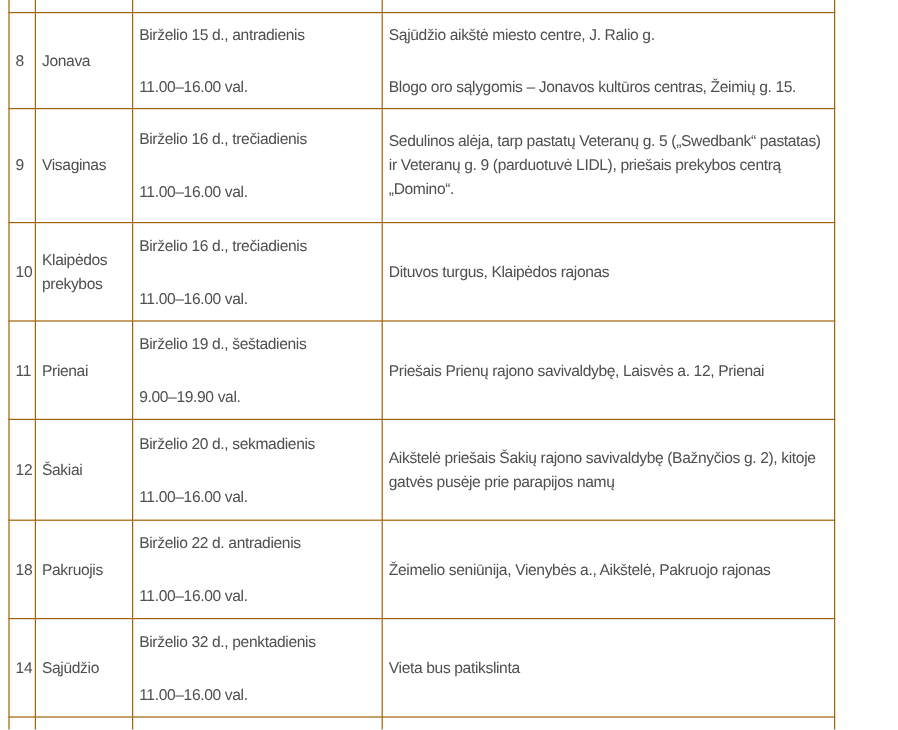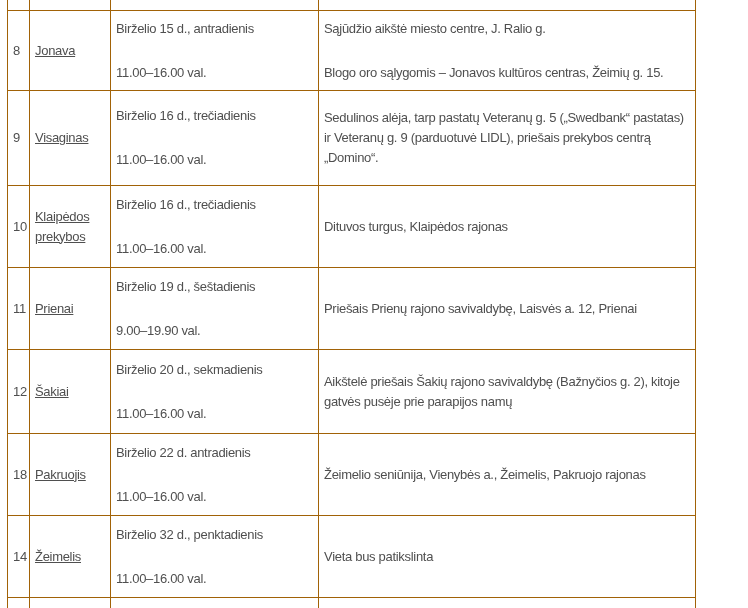--- a/index.html
+++ b/index.html
@@ -23,21 +23,21 @@
     letter-spacing: -0.3px;
     line-height: 20px;
   }
   table.schedule td {
     border: 1px solid #a16207;
     vertical-align: middle;
     padding: 2px 5px;
     overflow: hidden;
   }
   td.c-nr   { padding-left: 3px; padding-right: 1px; }
-  td.c-city { padding-left: 3px; padding-right: 2px; text-decoration: underline; }
+  td.c-city { padding-left: 3px; padding-right: 2px; }
   td.c-sched{ padding-left: 4px; }
   td.c-addr { padding-left: 5px; padding-right: 5px; }
   table.schedule p { margin: 0; }
   table.schedule p + p { margin-top: 24px; }
   tr.h-sliver-top { height: 15px; }
   tr.h80 { height: 80px; }
   tr.h95 { height: 95px; }
   tr.h82 { height: 82px; }
   tr.h84 { height: 84px; }
   tr.h-sliver-bottom { height: 60px; }
@@ -148,30 +148,30 @@
             <p>18</p>
           </td>
         <td class="c-city">
             <p>Pakruojis</p>
           </td>
         <td class="c-sched">
           <p>Birželio 22 d. antradienis</p>
           <p>11.00–16.00 val.</p>
         </td>
         <td class="c-addr">
-          <p>Žeimelio  seniūnija, Vienybės a., Žeimelis, Pakruojo rajonas</p>
+          <p>Žeimelio  seniūnija, Vienybės a., Aikštelė, Pakruojo rajonas</p>
         </td>
       </tr>
 
       <tr class="h82">
         <td class="c-nr">
             <p>14</p>
           </td>
         <td class="c-city">
-            <p>Žeimelis</p>
+            <p>Sąjūdžio</p>
           </td>
         <td class="c-sched">
           <p>Birželio 32 d., penktadienis</p>
           <p>11.00–16.00 val.</p>
         </td>
         <td class="c-addr">
           <p>Vieta bus patikslinta</p>
         </td>
       </tr>
 

